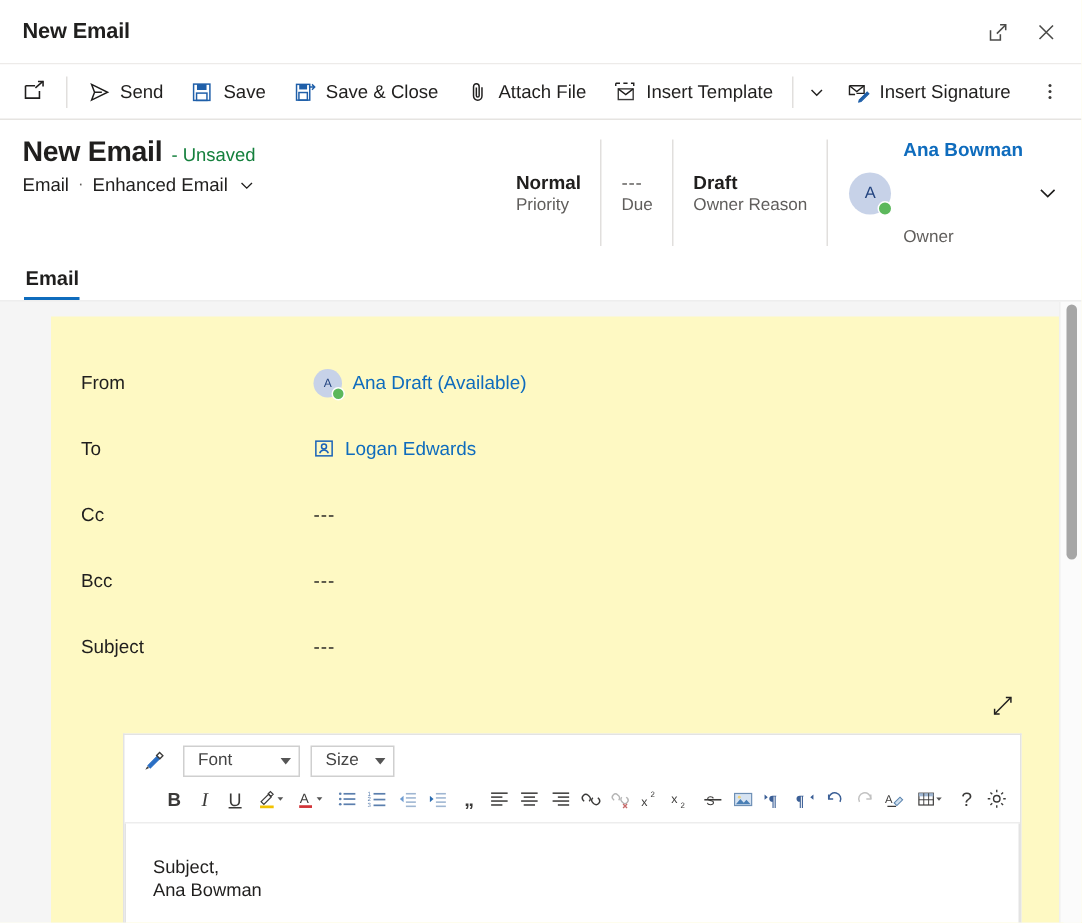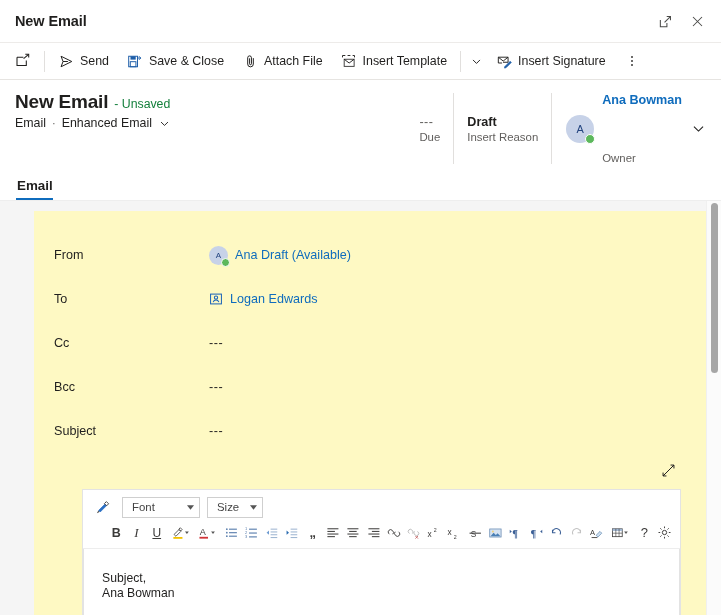--- a/index.html
+++ b/index.html
@@ -303,20 +303,30 @@
   <div class="cmd-btn">
     <span class="cmd-icon">
       <svg width="15" height="15" viewBox="0 0 16 16" fill="none" stroke="#201f1e" stroke-width="1.05">
         <path d="M2.2 2.4L13.6 8 2.2 13.6 4.3 8z"></path>
         <path d="M4.3 8h5.2"></path>
       </svg>
     </span>
     <span>Send</span>
   </div>
 
+  <div class="cmd-btn">
+    <span class="cmd-icon">
+      <svg width="15" height="15" viewBox="0 0 16 16" fill="none" stroke="#1f5fa9" stroke-width="1.05">
+        <rect x="2.2" y="2.2" width="11.6" height="11.6"></rect>
+        <rect x="4.6" y="2.2" width="6.8" height="4.2" fill="#1f5fa9" stroke="none"></rect>
+        <rect x="4.3" y="8.6" width="7.4" height="5.2"></rect>
+      </svg>
+    </span>
+    <span>Save</span>
+  </div>
 
   <div class="cmd-btn">
     <span class="cmd-icon">
       <svg width="15" height="15" viewBox="0 0 16 16" fill="none" stroke="#1f5fa9" stroke-width="1.05">
         <rect x="1.8" y="2.4" width="9.4" height="11.2"></rect>
         <rect x="3.7" y="2.4" width="5.6" height="3.6" fill="#1f5fa9" stroke="none"></rect>
         <rect x="3.5" y="8.2" width="6" height="5.4"></rect>
         <path d="M10.6 4.3h4M12.8 2.4l1.9 1.9-1.9 1.9"></path>
       </svg>
     </span>
@@ -384,26 +394,30 @@
       <span class="rh-sub-caret">
         <svg width="11" height="11" viewBox="0 0 12 12" fill="none" stroke="#201f1e" stroke-width="1">
           <path d="M2.2 4.4L6 8.1l3.8-3.7"></path>
         </svg>
       </span>
     </div>
   </div>
 
   <div class="rh-right">
     <div class="rh-stat">
+      <span class="rh-stat-val">Normal</span>
+      <span class="rh-stat-lbl">Priority</span>
+    </div>
+    <div class="rh-stat">
       <span class="rh-stat-val dim">---</span>
       <span class="rh-stat-lbl">Due</span>
     </div>
     <div class="rh-stat">
       <span class="rh-stat-val">Draft</span>
-      <span class="rh-stat-lbl">Insert Reason</span>
+      <span class="rh-stat-lbl">Owner Reason</span>
     </div>
     <div class="rh-owner">
       <div class="avatar-wrap">
         <div class="avatar">A</div>
         <div class="presence"></div>
       </div>
       <div class="rh-owner-txt">
         <span class="rh-owner-name">Ana Bowman</span>
         <span class="rh-owner-role">Owner</span>
       </div>

